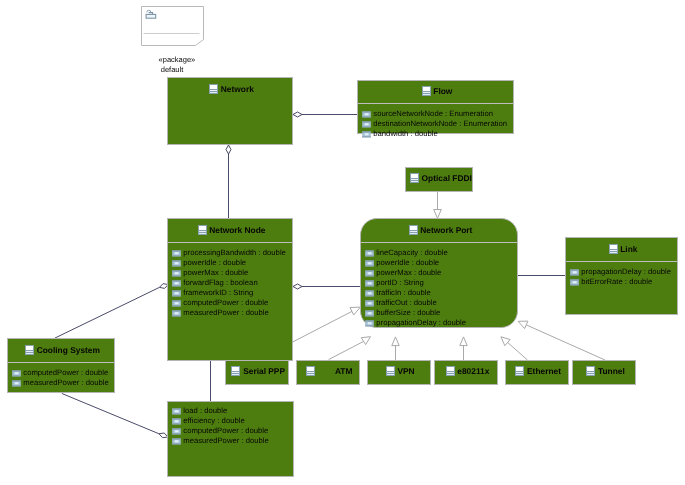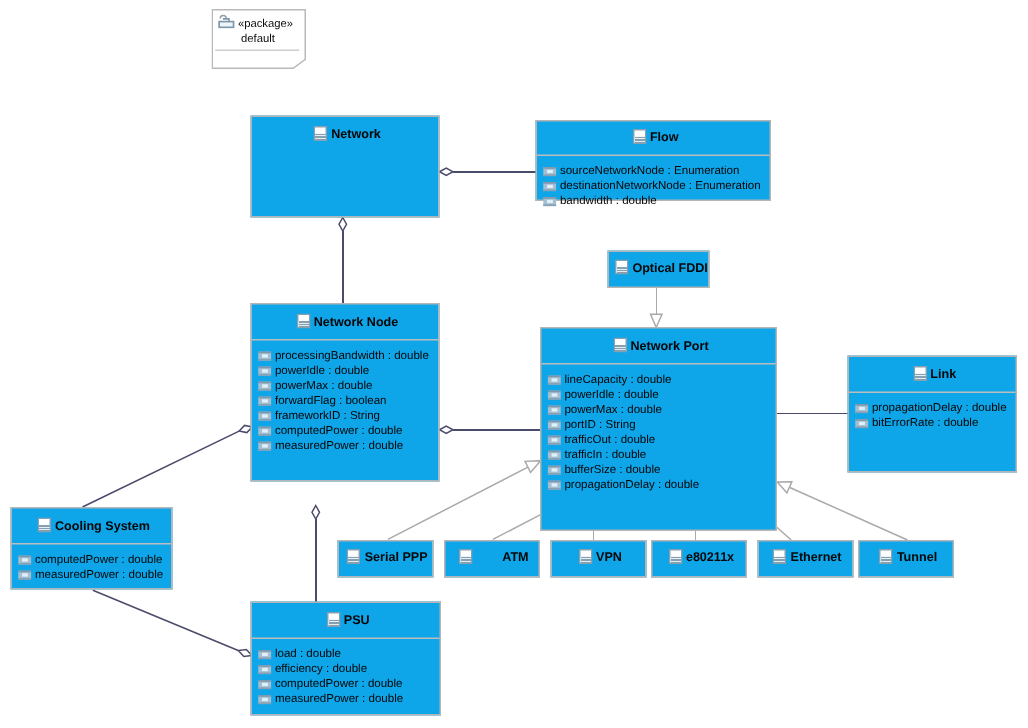--- a/index.html
+++ b/index.html
@@ -4,38 +4,38 @@
 <title>UML Class Diagram</title>
 <style>
   html,body{margin:0;padding:0;background:#ffffff;}
   body{width:685px;height:485px;overflow:hidden;
        font-family:"Liberation Sans",sans-serif;
        -webkit-font-smoothing:antialiased;text-rendering:geometricPrecision;}
   #canvas{position:relative;width:685px;height:485px;background:#ffffff;overflow:hidden;}
   #edges{position:absolute;left:0;top:0;width:685px;height:485px;pointer-events:none;}
 
   
-  .node{position:absolute;box-sizing:border-box;background:#0ea5e9;
+  .node{position:absolute;box-sizing:border-box;background:#4d7c0f;
         border:1px solid #b5b5b5;}
   .node-hdr{display:flex;align-items:center;justify-content:center;
             box-sizing:border-box;position:relative;top:-1.5px;
             padding-left:3px;}
   .node-hdr.sep{border-bottom:1px solid #bdbdbd;}
   .node-title{font-weight:bold;font-size:8.4px;color:#060606;white-space:nowrap;}
   .cicon{flex:0 0 auto;margin-right:2.7px;display:block;}
   .attrlist{padding-left:4px;padding-top:4px;box-sizing:border-box;}
   .attrrow{display:flex;align-items:center;height:10px;white-space:nowrap;}
   .aicon{flex:0 0 auto;margin-right:2.3px;display:block;}
   .atext{font-size:7.7px;color:#060606;line-height:10px;}
 
   
   #pkg{position:absolute;left:141px;top:6px;width:64px;height:41px;}
   .pkg-shape{position:absolute;left:0;top:0;}
   .pkg-icon{position:absolute;left:3.6px;top:2px;}
-  .pkg-text{position:absolute;font-size:7.5px;color:#0a0a0a;line-height:9px;white-space:nowrap;}
+  .pkg-text{position:absolute;font-size:7.5px;color:#0a0a0a;line-height:9px;white-space:nowrap;margin-top:44px;}
   .pkg-stereotype{top:5px;left:17.6px;width:44px;text-align:left;}
   .pkg-name{top:14.6px;left:0;width:62px;text-align:center;}
 </style>
 </head>
 <body>
 
 <div id="canvas">
 
   <svg id="edges" width="685" height="485" viewBox="0 0 685 485">
     <polyline points="302,114.5 357,114.5" fill="none" stroke="#4a4a6b" stroke-width="1" shape-rendering="crispEdges"></polyline>
@@ -131,21 +131,21 @@
           <rect x="1" y="5" width="7" height="1.4" fill="#e2ecf3"></rect>
           <rect x="1" y="6.4" width="7" height="1.3" fill="#e2ecf3"></rect>
           <rect x="1" y="7.7" width="7" height="1.3" fill="#e2ecf3"></rect>
           <rect x="1" y="5" width="7" height="1" fill="#87a0b0" shape-rendering="crispEdges"></rect>
           <rect x="1" y="6.9" width="7" height="1" fill="#87a0b0" shape-rendering="crispEdges"></rect>
           <rect x="1" y="8.5" width="7" height="1" fill="#87a0b0" shape-rendering="crispEdges"></rect>
         </svg>
     <span class="node-title">Optical FDDI</span>
   </div>
 </div>
-<div class="node" style="left:167px;top:202px;width:126px;height:119px;">
+<div class="node" style="left:167px;top:218px;width:126px;height:143px;">
   <div class="node-hdr sep" style="height:25px;">
     <svg class="cicon" width="9" height="10" viewBox="0 0 9 10">
           <rect x="0.5" y="0.5" width="8" height="9" fill="#fcfeff" stroke="#87a0b0" stroke-width="1"></rect>
           <rect x="1" y="5" width="7" height="1.4" fill="#e2ecf3"></rect>
           <rect x="1" y="6.4" width="7" height="1.3" fill="#e2ecf3"></rect>
           <rect x="1" y="7.7" width="7" height="1.3" fill="#e2ecf3"></rect>
           <rect x="1" y="5" width="7" height="1" fill="#87a0b0" shape-rendering="crispEdges"></rect>
           <rect x="1" y="6.9" width="7" height="1" fill="#87a0b0" shape-rendering="crispEdges"></rect>
           <rect x="1" y="8.5" width="7" height="1" fill="#87a0b0" shape-rendering="crispEdges"></rect>
         </svg>
@@ -210,21 +210,21 @@
       <svg class="aicon" width="9" height="7" viewBox="0 0 9 7">
             <rect x="0.2" y="0.4" width="8.6" height="6" fill="#a4bfd1"></rect>
             <rect x="0.2" y="0.4" width="8.6" height="1.1" fill="#7e97ab"></rect>
             <rect x="0.2" y="5.3" width="8.6" height="1.1" fill="#87a0b3"></rect>
             <rect x="2.7" y="2.2" width="3.9" height="2.2" fill="#e0f0fb"></rect>
           </svg>
       <span class="atext">measuredPower : double</span>
     </div>
   </div>
 </div>
-<div class="node" style="left:360px;top:218px;width:158px;height:136px;">
+<div class="node" style="left:360px;top:218px;width:158px;height:110px;border-radius:17px;">
   <div class="node-hdr sep" style="height:25px;">
     <svg class="cicon" width="9" height="10" viewBox="0 0 9 10">
           <rect x="0.5" y="0.5" width="8" height="9" fill="#fcfeff" stroke="#87a0b0" stroke-width="1"></rect>
           <rect x="1" y="5" width="7" height="1.4" fill="#e2ecf3"></rect>
           <rect x="1" y="6.4" width="7" height="1.3" fill="#e2ecf3"></rect>
           <rect x="1" y="7.7" width="7" height="1.3" fill="#e2ecf3"></rect>
           <rect x="1" y="5" width="7" height="1" fill="#87a0b0" shape-rendering="crispEdges"></rect>
           <rect x="1" y="6.9" width="7" height="1" fill="#87a0b0" shape-rendering="crispEdges"></rect>
           <rect x="1" y="8.5" width="7" height="1" fill="#87a0b0" shape-rendering="crispEdges"></rect>
         </svg>
@@ -267,30 +267,30 @@
           </svg>
       <span class="atext">portID : String</span>
     </div>
     <div class="attrrow">
       <svg class="aicon" width="9" height="7" viewBox="0 0 9 7">
             <rect x="0.2" y="0.4" width="8.6" height="6" fill="#a4bfd1"></rect>
             <rect x="0.2" y="0.4" width="8.6" height="1.1" fill="#7e97ab"></rect>
             <rect x="0.2" y="5.3" width="8.6" height="1.1" fill="#87a0b3"></rect>
             <rect x="2.7" y="2.2" width="3.9" height="2.2" fill="#e0f0fb"></rect>
           </svg>
+      <span class="atext">trafficIn : double</span>
+    </div>
+    <div class="attrrow">
+      <svg class="aicon" width="9" height="7" viewBox="0 0 9 7">
+            <rect x="0.2" y="0.4" width="8.6" height="6" fill="#a4bfd1"></rect>
+            <rect x="0.2" y="0.4" width="8.6" height="1.1" fill="#7e97ab"></rect>
+            <rect x="0.2" y="5.3" width="8.6" height="1.1" fill="#87a0b3"></rect>
+            <rect x="2.7" y="2.2" width="3.9" height="2.2" fill="#e0f0fb"></rect>
+          </svg>
       <span class="atext">trafficOut : double</span>
-    </div>
-    <div class="attrrow">
-      <svg class="aicon" width="9" height="7" viewBox="0 0 9 7">
-            <rect x="0.2" y="0.4" width="8.6" height="6" fill="#a4bfd1"></rect>
-            <rect x="0.2" y="0.4" width="8.6" height="1.1" fill="#7e97ab"></rect>
-            <rect x="0.2" y="5.3" width="8.6" height="1.1" fill="#87a0b3"></rect>
-            <rect x="2.7" y="2.2" width="3.9" height="2.2" fill="#e0f0fb"></rect>
-          </svg>
-      <span class="atext">trafficIn : double</span>
     </div>
     <div class="attrrow">
       <svg class="aicon" width="9" height="7" viewBox="0 0 9 7">
             <rect x="0.2" y="0.4" width="8.6" height="6" fill="#a4bfd1"></rect>
             <rect x="0.2" y="0.4" width="8.6" height="1.1" fill="#7e97ab"></rect>
             <rect x="0.2" y="5.3" width="8.6" height="1.1" fill="#87a0b3"></rect>
             <rect x="2.7" y="2.2" width="3.9" height="2.2" fill="#e0f0fb"></rect>
           </svg>
       <span class="atext">bufferSize : double</span>
     </div>
@@ -367,32 +367,20 @@
             <rect x="0.2" y="0.4" width="8.6" height="6" fill="#a4bfd1"></rect>
             <rect x="0.2" y="0.4" width="8.6" height="1.1" fill="#7e97ab"></rect>
             <rect x="0.2" y="5.3" width="8.6" height="1.1" fill="#87a0b3"></rect>
             <rect x="2.7" y="2.2" width="3.9" height="2.2" fill="#e0f0fb"></rect>
           </svg>
       <span class="atext">measuredPower : double</span>
     </div>
   </div>
 </div>
 <div class="node" style="left:167px;top:401px;width:127px;height:76px;">
-  <div class="node-hdr sep" style="height:25px;">
-    <svg class="cicon" width="9" height="10" viewBox="0 0 9 10">
-          <rect x="0.5" y="0.5" width="8" height="9" fill="#fcfeff" stroke="#87a0b0" stroke-width="1"></rect>
-          <rect x="1" y="5" width="7" height="1.4" fill="#e2ecf3"></rect>
-          <rect x="1" y="6.4" width="7" height="1.3" fill="#e2ecf3"></rect>
-          <rect x="1" y="7.7" width="7" height="1.3" fill="#e2ecf3"></rect>
-          <rect x="1" y="5" width="7" height="1" fill="#87a0b0" shape-rendering="crispEdges"></rect>
-          <rect x="1" y="6.9" width="7" height="1" fill="#87a0b0" shape-rendering="crispEdges"></rect>
-          <rect x="1" y="8.5" width="7" height="1" fill="#87a0b0" shape-rendering="crispEdges"></rect>
-        </svg>
-    <span class="node-title">PSU</span>
-  </div>
   <div class="attrlist">
     <div class="attrrow">
       <svg class="aicon" width="9" height="7" viewBox="0 0 9 7">
             <rect x="0.2" y="0.4" width="8.6" height="6" fill="#a4bfd1"></rect>
             <rect x="0.2" y="0.4" width="8.6" height="1.1" fill="#7e97ab"></rect>
             <rect x="0.2" y="5.3" width="8.6" height="1.1" fill="#87a0b3"></rect>
             <rect x="2.7" y="2.2" width="3.9" height="2.2" fill="#e0f0fb"></rect>
           </svg>
       <span class="atext">load : double</span>
     </div>

